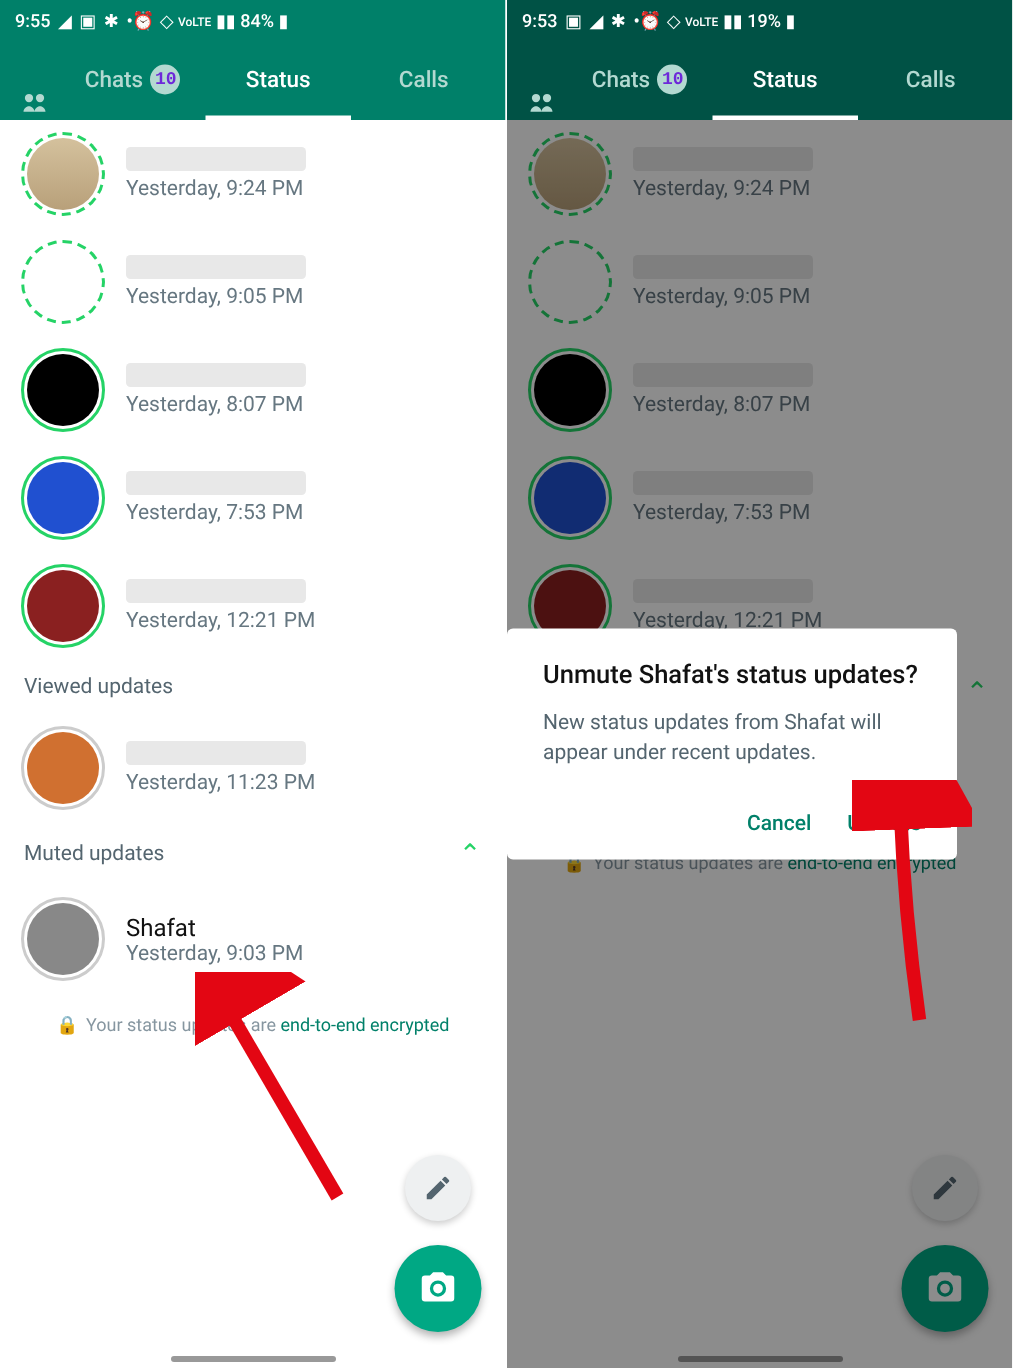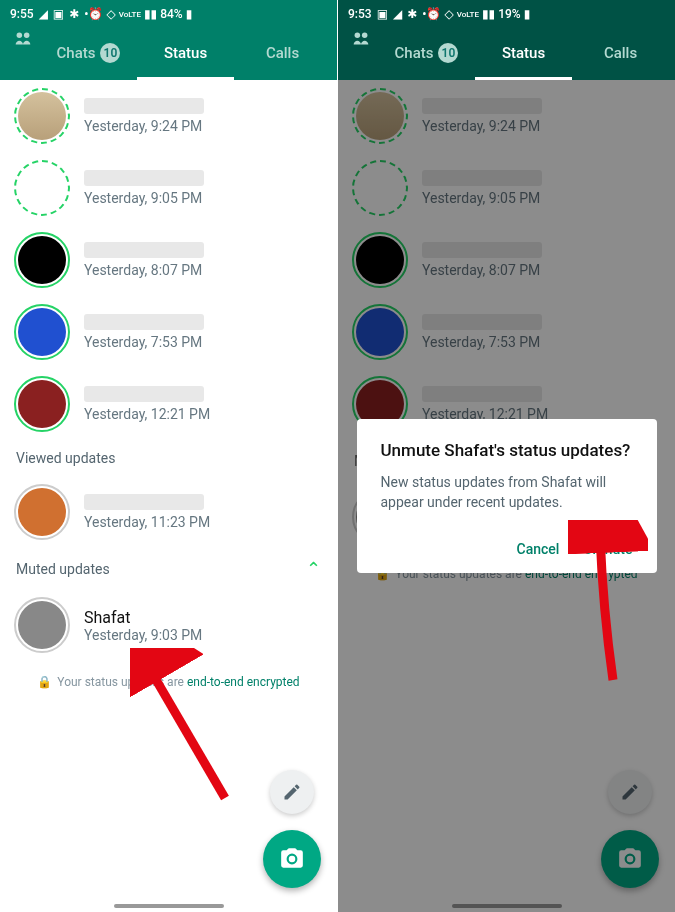--- a/index.html
+++ b/index.html
@@ -5,26 +5,26 @@
 * { margin: 0; padding: 0; box-sizing: border-box; font-family: -apple-system, Roboto, sans-serif; }
 body { display: flex; width: 675px; height: 912px; background: #fff; }
 .phone { width: 337px; height: 912px; position: relative; background: #fff; overflow: hidden; }
 .phone + .phone { margin-left: 1px; }
 
 .statusbar { height: 28px; background: #008069; color: #fff; display: flex; align-items: center; padding: 0 10px; font-size: 12px; font-weight: 500; }
 .statusbar.dark { background: #005245; }
 .sb-right { display: flex; align-items: center; gap: 3px; }
 .sb-icons { display: flex; gap: 5px; align-items: center; }
 
-.topbar { height: 52px; background: #008069; display: flex; align-items: flex-start; padding: 0 6px; }
+.topbar { height: 52px; background: #008069; display: flex; align-items: flex-end; padding: 0 6px; }
 .topbar.dark { background: #005245; }
 .tabs-row { display: flex; flex: 1; height: 100%; }
 .tab { flex: 1; display: flex; align-items: center; justify-content: center; gap: 5px; color: #b3d9d1; font-size: 15px; font-weight: 500; border-bottom: 3px solid transparent; }
 .tab.active { color: #ffffff; border-bottom-color: #fff; }
-.badge { background: #b3d9d1; color: #0f766e; border-radius: 10px; min-width: 20px; height: 20px; display: inline-flex; align-items: center; justify-content: center; font-size: 12px; font-weight: 600; }
+.badge { background: #b3d9d1; color: #6d28d9; border-radius: 10px; min-width: 20px; height: 20px; display: inline-flex; align-items: center; justify-content: center; font-size: 12px; font-weight: 600; font-family: Liberation Mono, monospace; }
 .community-icon { width: 34px; display: flex; align-items: center; justify-content: center; color: #b3d9d1; }
 
 .content { height: calc(912px - 80px); overflow: hidden; background: #fff; position: relative; }
 
 .status-item { display: flex; align-items: center; padding: 8px 14px; gap: 14px; }
 .avatar-ring { width: 56px; height: 56px; border-radius: 50%; display: flex; align-items: center; justify-content: center; flex-shrink: 0; }
 .ring-dashed { border: 2.5px dashed #25d366; }
 .ring-solid { border: 2.5px solid #25d366; }
 .ring-muted { border: 2.5px solid #ccc; }
 .avatar { width: 48px; height: 48px; border-radius: 50%; background: #ddd; }
@@ -37,21 +37,21 @@
 .section-title { font-size: 14px; font-weight: 400; color: #54656f; }
 .chevron { color: #25d366; font-size: 18px; }
 
 .footer-note { text-align: center; padding: 14px; font-size: 12px; color: #8696a0; display: flex; align-items: center; justify-content: center; gap: 5px; }
 .footer-note .link { color: #008069; }
 
 .fab-container { position: absolute; bottom: 24px; right: 16px; display: flex; flex-direction: column; gap: 16px; align-items: center; }
 .fab-small { width: 44px; height: 44px; border-radius: 50%; background: #eef0f1; display: flex; align-items: center; justify-content: center; box-shadow: 0 2px 5px rgba(0,0,0,0.2); }
 .fab-large { width: 58px; height: 58px; border-radius: 50%; background: #00a884; display: flex; align-items: center; justify-content: center; box-shadow: 0 3px 6px rgba(0,0,0,0.3); }
 
-.overlay { position: absolute; inset: 0; background: rgba(0,0,0,0.45); display: flex; align-items: center; justify-content: center; }
+.overlay { position: absolute; inset: 0; background: rgba(0,0,0,0.45); display: flex; align-items: center; }
 .dialog { background: #fff; width: 300px; border-radius: 4px; padding: 20px 24px 8px; }
 .dialog-title { font-size: 17px; font-weight: 500; color: #111; margin-bottom: 12px; line-height: 1.3; }
 .dialog-body { font-size: 14px; color: #54656f; line-height: 1.4; margin-bottom: 20px; }
 .dialog-actions { display: flex; justify-content: flex-end; gap: 24px; padding: 8px 0; }
 .dialog-btn { background: none; border: none; color: #008069; font-size: 14px; font-weight: 500; cursor: pointer; }
 
 .arrow { position: absolute; pointer-events: none; }
 .navbar-pill { position: absolute; bottom: 4px; left: 50%; transform: translateX(-50%); width: 110px; height: 4px; background: #999; border-radius: 3px; }
 
 .dimmed .content { filter: brightness(1); }

